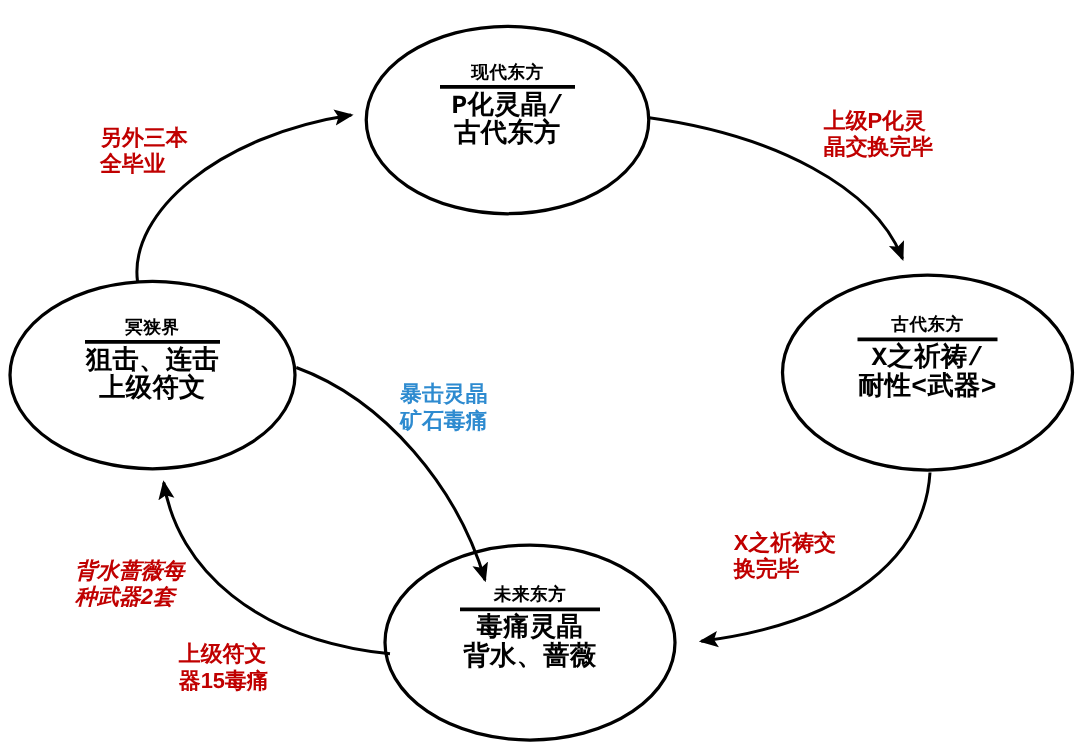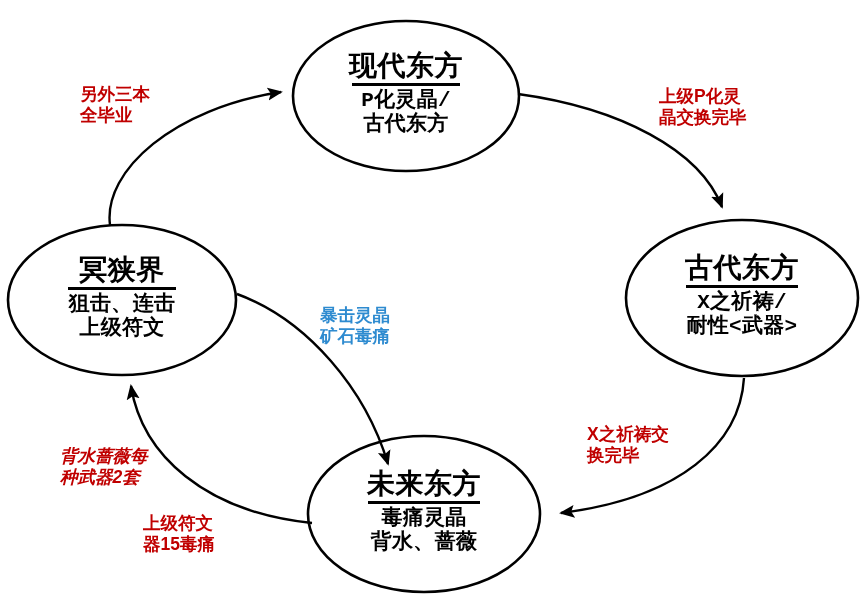--- a/index.html
+++ b/index.html
@@ -25,21 +25,21 @@
   .node-text {
     position: absolute;
     text-align: center;
     color: #000000;
     font-weight: bold;
     line-height: 1.12;
     white-space: nowrap;
     pointer-events: none;
   }
   .node-title {
-    font-size: 28px;
+    font-size: 14px;
     letter-spacing: 0.5px;
   }
   .node-rule {
     height: 3px;
     background: #000000;
     margin: 2px auto 3px auto;
   }
   .node-sub {
     font-size: 21px;
     letter-spacing: 0.3px;
@@ -105,21 +105,21 @@
     <div class="node-sub">耐性&lt;武器&gt;</div>
   </div>
 
   <div class="node-text" style="left:22px; top:254px; width:200px;">
     <div class="node-title">冥狭界</div>
     <div class="node-rule" style="width:108px;"></div>
     <div class="node-sub">狙击、连击</div>
     <div class="node-sub">上级符文</div>
   </div>
 
-  <div class="edge-label red" style="left:80px; top:84px;">
+  <div class="edge-label red" style="left:80px; top:100px;">
     <div>另外三本</div>
     <div>全毕业</div>
   </div>
 
   <div class="edge-label red" style="left:587px; top:424px;">
     <div>X之祈祷交</div>
     <div>换完毕</div>
   </div>
 
   <div class="edge-label red" style="left:659px; top:86px;">

